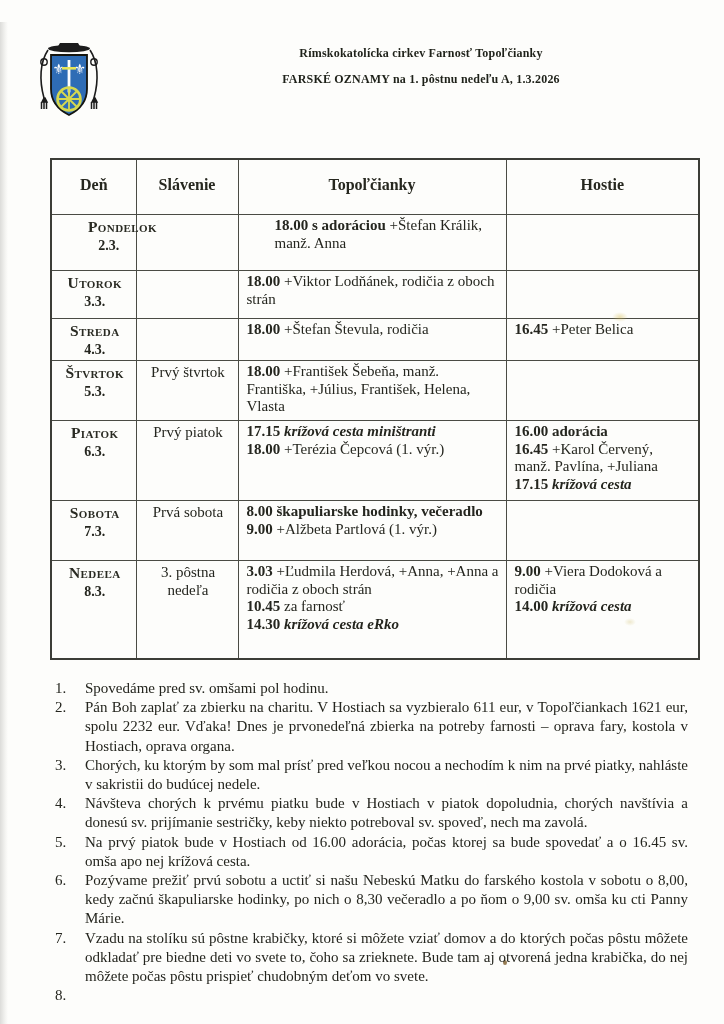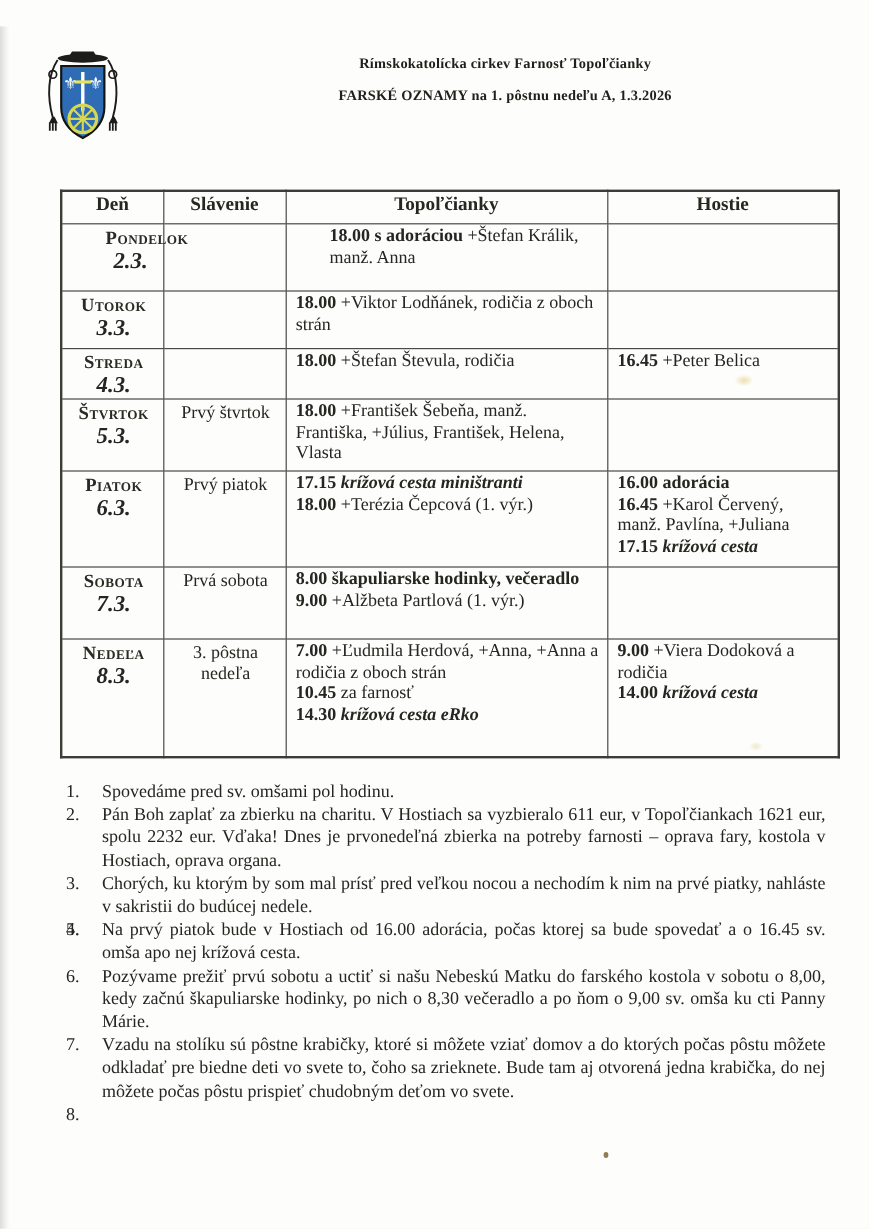--- a/index.html
+++ b/index.html
@@ -38,24 +38,24 @@
   }
   .sched col.c-day{width:85px;}
   .sched col.c-slav{width:102px;}
   .sched col.c-top{width:268px;}
   .sched col.c-host{width:193px;}
   .sched th,.sched td{
     border:1px solid #4a4b44;vertical-align:top;
     padding:2px 6px 2px 8px;
     font-size:15px;line-height:17.5px;
   }
-  .sched th{font-size:16px;font-weight:bold;text-align:center;height:22px;padding:2px;color:#26271f;}
+  .sched th{font-size:16px;font-weight:bold;text-align:center;height:22px;padding:16px;color:#26271f;}
   td.day-cell{text-align:center;padding-top:3px;}
   .dayname{font-variant-caps:small-caps;font-weight:bold;font-size:15.5px;letter-spacing:.4px;color:#2a2b23;}
-  .daydate{font-weight:bold;font-size:19px;margin-top:1px;font-style:italic;}
+  .daydate{font-weight:bold;font-size:14px;margin-top:1px;}
   td.slav-cell{text-align:center;padding-top:3px;}
   td.slav-cell.slav-bold{font-weight:normal;}
   .entry-line{margin:0;}
   .seg-b{font-weight:bold;}
   .seg-bi{font-weight:bold;font-style:italic;}
   tr.r0 td{height:50px;padding-left:36px;} tr.r1 td{height:42px;} tr.r2 td{height:36px;}
   tr.r3 td{height:54px;} tr.r4 td{height:74px;} tr.r5 td{height:54px;}
   tr.r6 td{height:92px;}
 
   
@@ -199,35 +199,35 @@
           </td>
           <td></td>
         </tr>
         <tr class="r6">
           <td class="day-cell">
             <div class="dayname">Nedeľa</div>
             <div class="daydate">8.3.</div>
           </td>
           <td class="slav-cell slav-bold">3. pôstna nedeľa</td>
           <td>
-            <div class="entry-line"><span class="seg-b">7.00 </span><span class="seg-r">+Ľudmila Herdová, +Anna, +Anna a rodičia z oboch strán</span></div>
+            <div class="entry-line"><span class="seg-b">3.03 </span><span class="seg-r">+Ľudmila Herdová, +Anna, +Anna a rodičia z oboch strán</span></div>
             <div class="entry-line"><span class="seg-b">10.45 </span><span class="seg-r">za farnosť</span></div>
             <div class="entry-line"><span class="seg-b">14.30 </span><span class="seg-bi">krížová cesta eRko</span></div>
           </td>
           <td>
             <div class="entry-line"><span class="seg-b">9.00 </span><span class="seg-r">+Viera Dodoková a rodičia</span></div>
             <div class="entry-line"><span class="seg-b">14.00 </span><span class="seg-bi">krížová cesta</span></div>
           </td>
         </tr>
       </tbody>
   </table>
 
   <ol class="notes" id="notes">
       <li><span class="note-num">1.</span><span>Spovedáme pred sv. omšami pol hodinu.</span></li>
       <li><span class="note-num">2.</span><span>Pán Boh zaplať za zbierku na charitu. V Hostiach sa vyzbieralo 611 eur, v Topoľčiankach 1621 eur, spolu 2232 eur. Vďaka! Dnes je prvonedeľná zbierka na potreby farnosti – oprava fary, kostola v Hostiach, oprava organa.</span></li>
       <li><span class="note-num">3.</span><span>Chorých, ku ktorým by som mal prísť pred veľkou nocou a nechodím k nim na prvé piatky, nahláste v sakristii do budúcej nedele.</span></li>
-      <li><span class="note-num">4.</span></li>
+      <li><span class="note-num">4.</span><span>Návšteva chorých k prvému piatku bude v Hostiach v piatok dopoludnia, chorých navštívia a donesú sv. prijímanie sestričky, keby niekto potreboval sv. spoveď, nech ma zavolá.</span></li>
       <li><span class="note-num">5.</span><span>Na prvý piatok bude v Hostiach od 16.00 adorácia, počas ktorej sa bude spovedať a o 16.45 sv. omša apo nej krížová cesta.</span></li>
       <li><span class="note-num">6.</span><span>Pozývame prežiť prvú sobotu a uctiť si našu Nebeskú Matku do farského kostola v sobotu o 8,00, kedy začnú škapuliarske hodinky, po nich o 8,30 večeradlo a po ňom o 9,00 sv. omša ku cti Panny Márie.</span></li>
       <li><span class="note-num">7.</span><span>Vzadu na stolíku sú pôstne krabičky, ktoré si môžete vziať domov a do ktorých počas pôstu môžete odkladať pre biedne deti vo svete to, čoho sa zrieknete. Bude tam aj otvorená jedna krabička, do nej môžete počas pôstu prispieť chudobným deťom vo svete.</span></li>
       <li><span class="note-num">8.</span></li>
     </ol>
 </div>
 
 </body></html>

